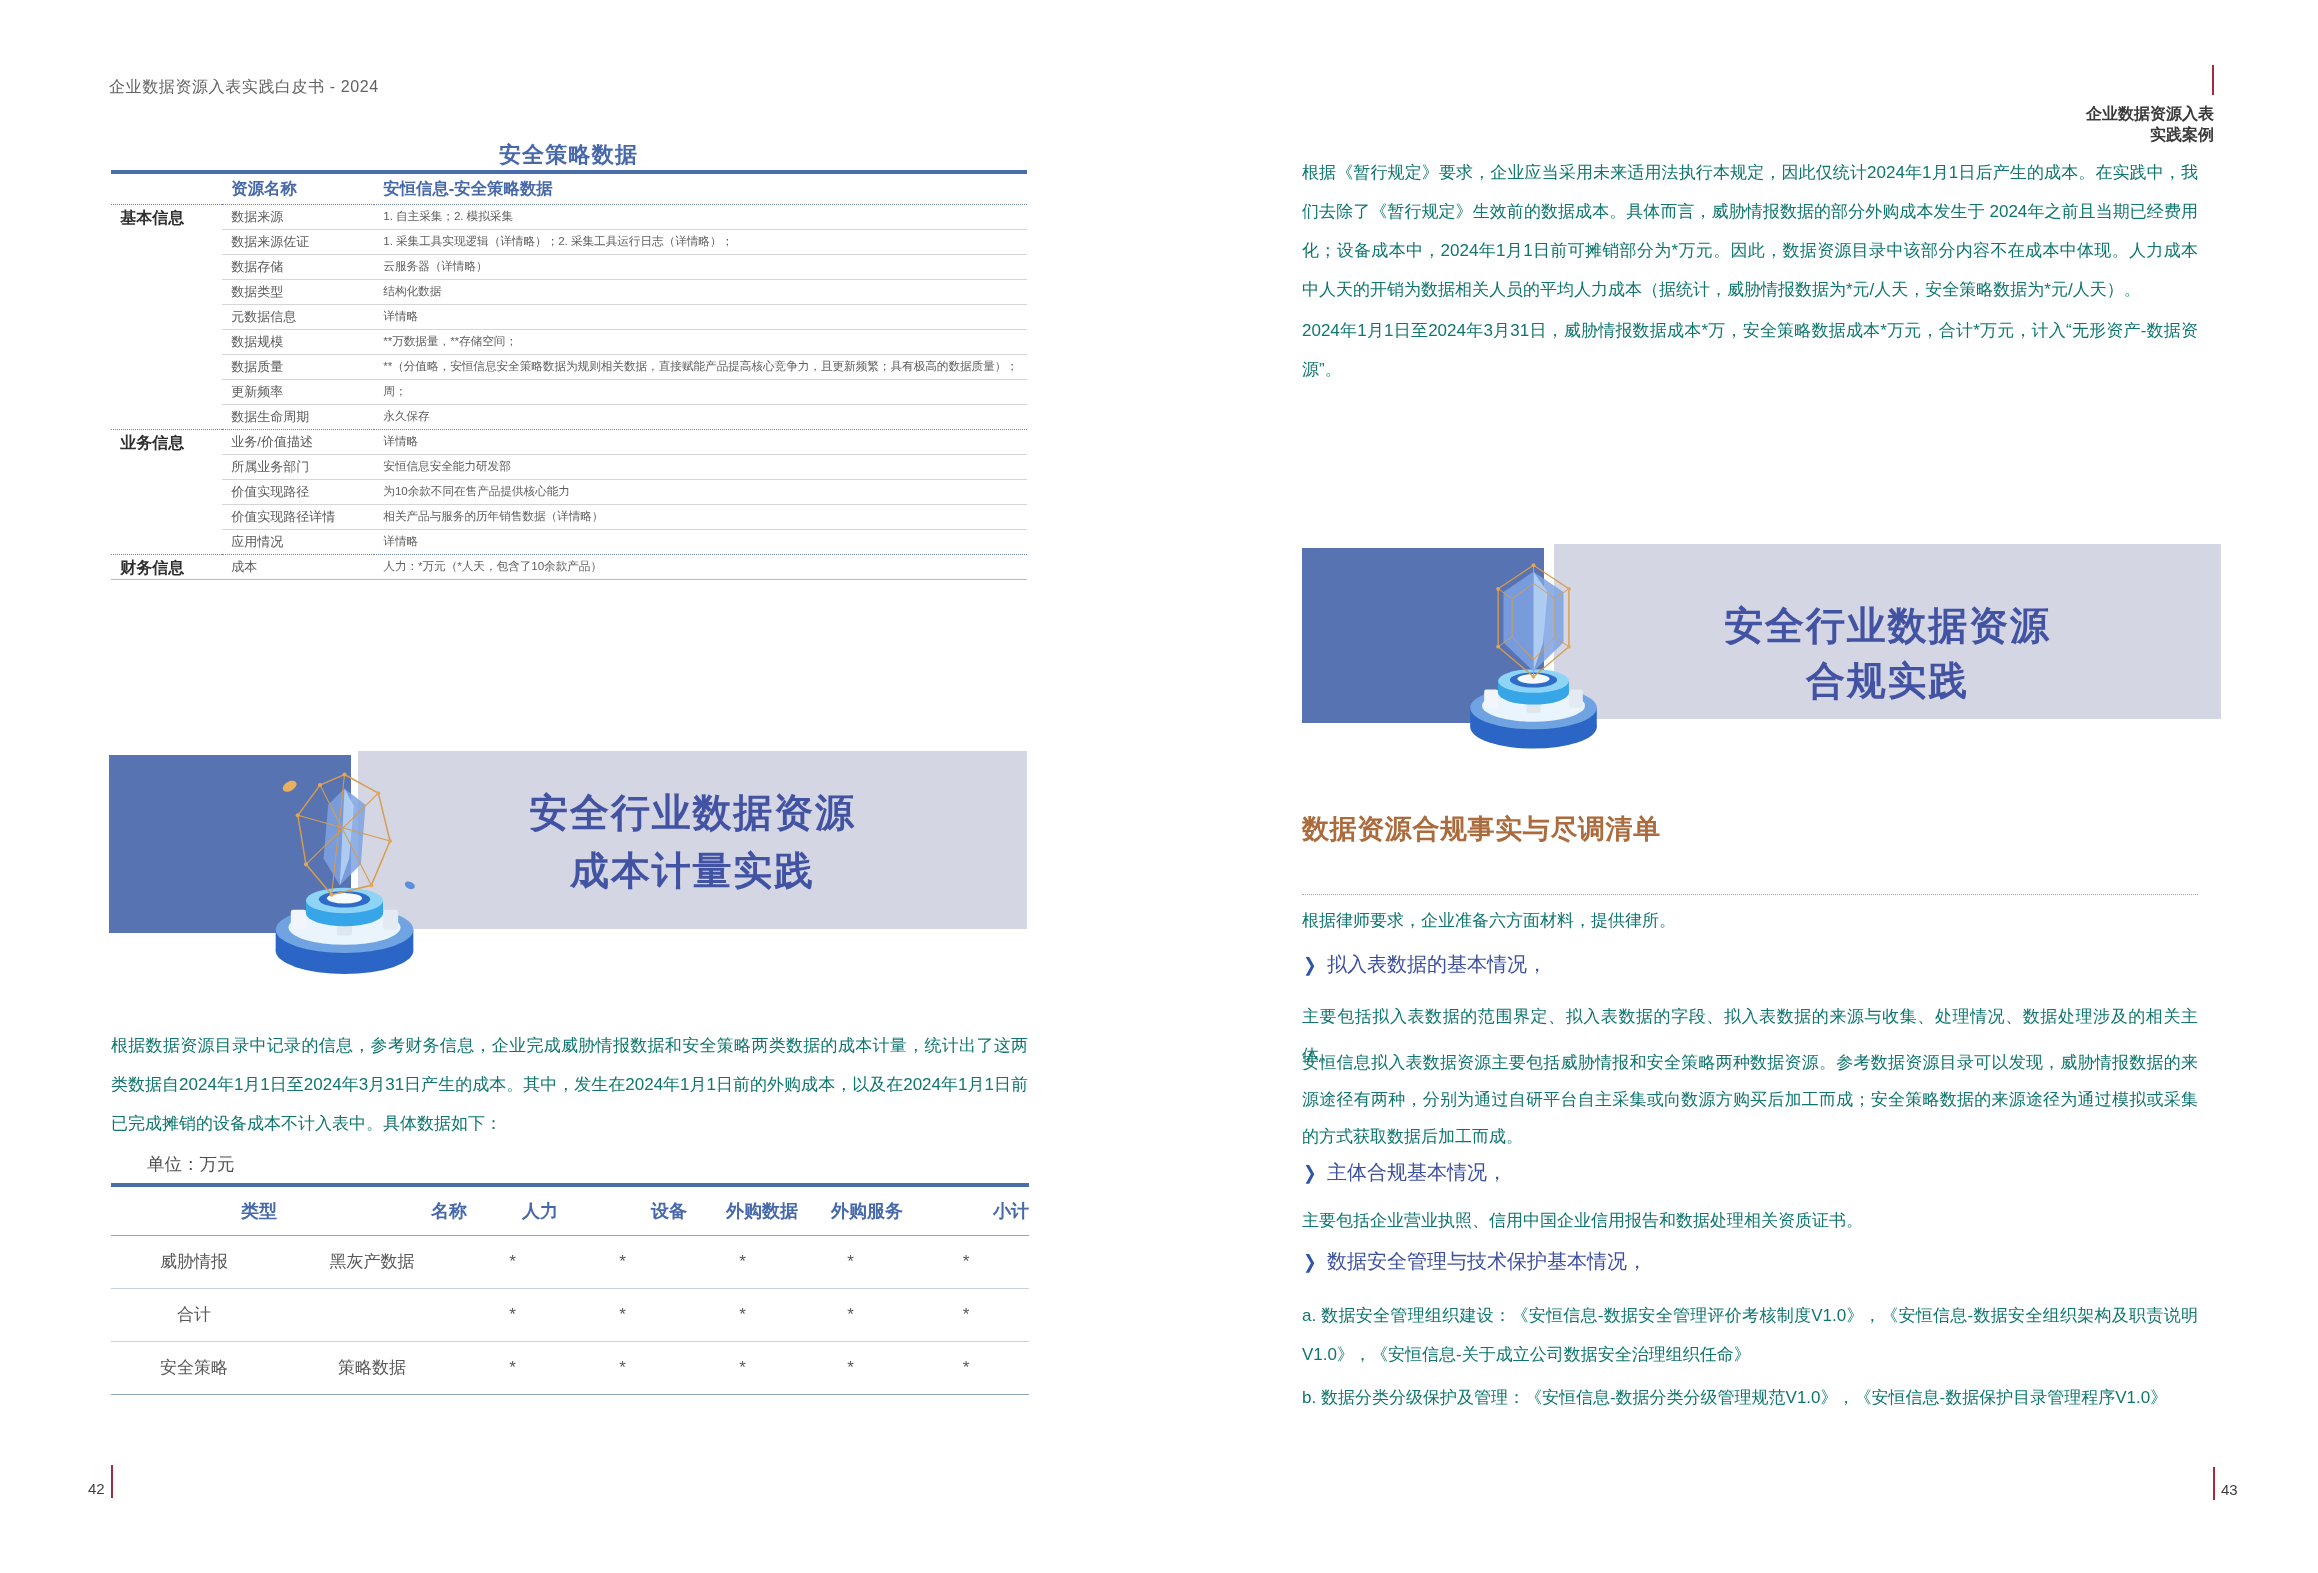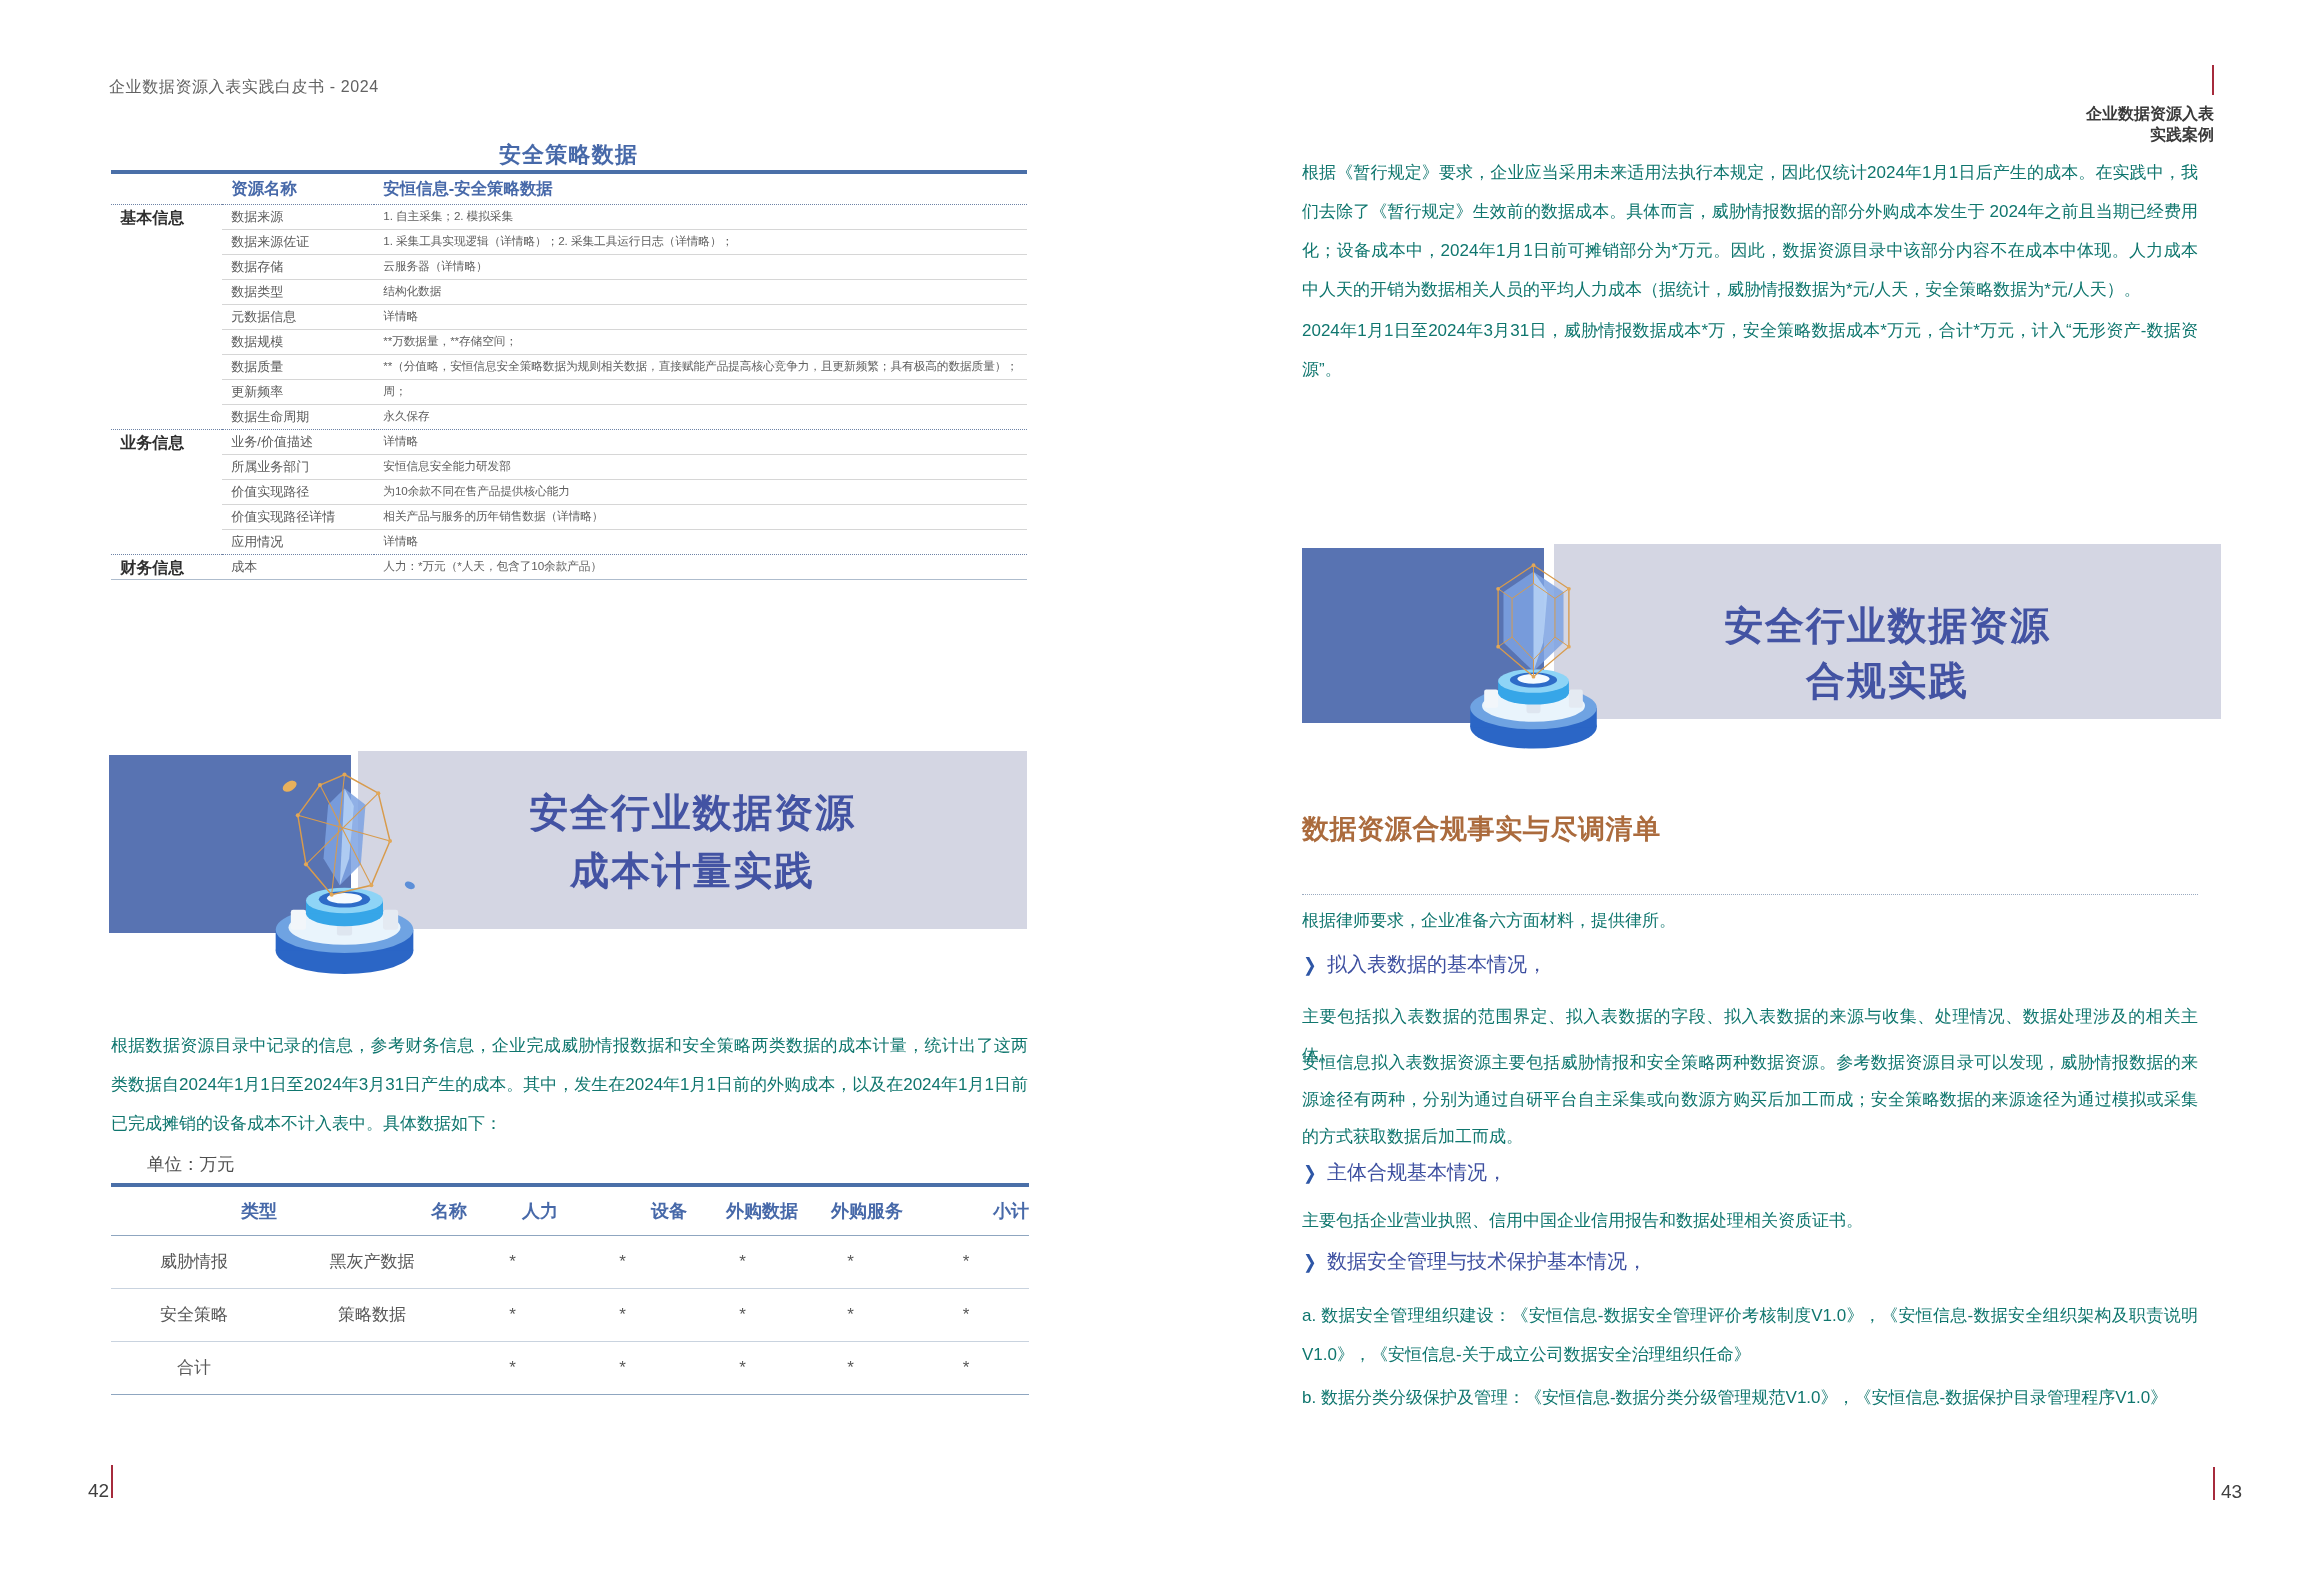--- a/index.html
+++ b/index.html
@@ -63,21 +63,21 @@
 
   .cost-wrap { position:absolute; left:111px; top:1183px; }
   table.cost { border-collapse:collapse; table-layout:fixed; width:917px;
                border-top:4.1px solid #4A6FA8; border-bottom:1.2px solid #8FA6C0; }
   table.cost th { height:50px; font-size:18px; font-weight:bold; color:#4769A9;
                   text-align:right; border-bottom:1.2px solid #8FA6C0; }
   table.cost td { height:53px; font-size:17px; color:#585858; text-align:center;
                   border-bottom:1.2px solid #C9D3DF; }
   table.cost tr:last-child td { border-bottom:none; }
 
-  .footer-num { position:absolute; font-size:19px; color:#3f3f3f; }
+  .footer-num { position:absolute; font-size:15px; color:#3f3f3f; }
   .redbar { position:absolute; width:2.3px; background:#A62B3C; }
   .fl-num { left:88px; top:1480px; }
   .fl-bar { left:111px; top:1465px; height:33px; }
 
   
   .rp-redbar { right:105px; top:65px; height:30px; }
   .rp-header { position:absolute; right:105px; top:103px; text-align:right;
                font-size:16px; font-weight:bold; color:#3a3a3a; line-height:21px; }
   .rp-para1 { left:142px; top:153px; width:896px; }
   .rp-para2 { left:142px; top:311px; width:896px; }
@@ -263,31 +263,31 @@
         <tr>
           <td>威胁情报</td>
           <td>黑灰产数据</td>
           <td>*</td>
           <td>*</td>
           <td>*</td>
           <td>*</td>
           <td>*</td>
         </tr>
         <tr>
+          <td>合计</td>
+          <td></td>
+          <td>*</td>
+          <td>*</td>
+          <td>*</td>
+          <td>*</td>
+          <td>*</td>
+        </tr>
+        <tr>
           <td>安全策略</td>
           <td>策略数据</td>
-          <td>*</td>
-          <td>*</td>
-          <td>*</td>
-          <td>*</td>
-          <td>*</td>
-        </tr>
-        <tr>
-          <td>合计</td>
-          <td></td>
           <td>*</td>
           <td>*</td>
           <td>*</td>
           <td>*</td>
           <td>*</td>
         </tr>
       </tbody>
     </table>
   </div>
 

